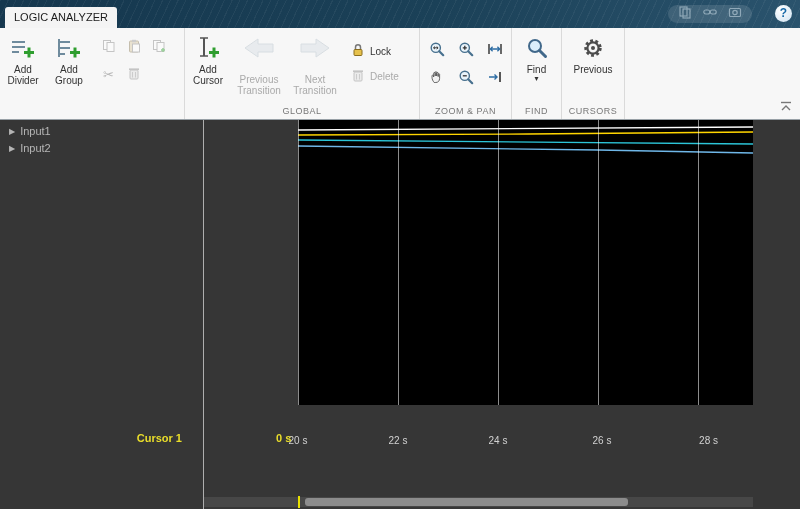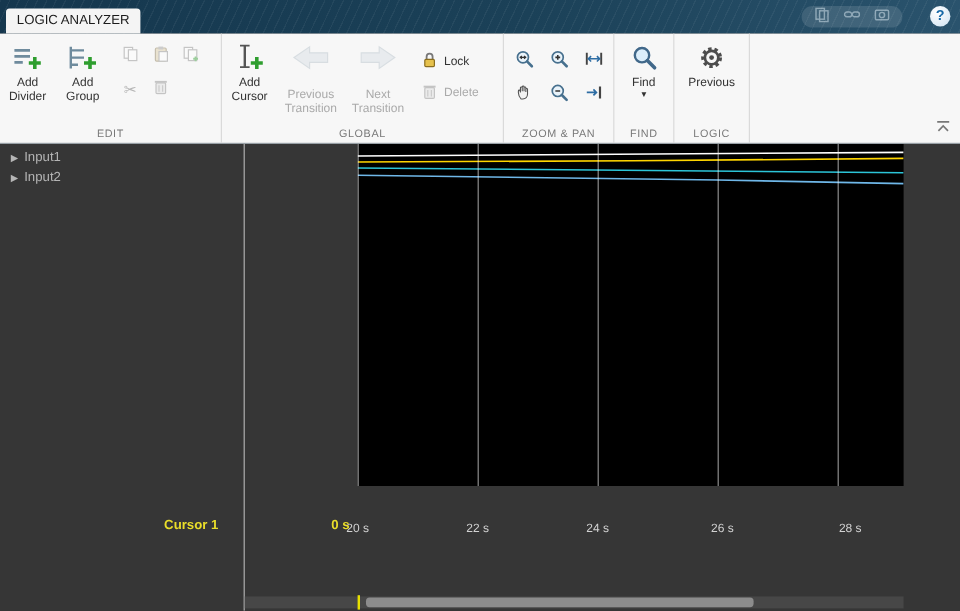--- a/index.html
+++ b/index.html
@@ -164,21 +164,20 @@
               <svg width="14" height="14" viewBox="0 0 14 14">
                 <rect x="3" y="4" width="8" height="9" rx="1" fill="#ddd" stroke="#888"></rect>
                 <rect x="2" y="2.4" width="10" height="1.6" fill="#888"></rect>
                 <line x1="5.5" y1="6" x2="5.5" y2="11.5" stroke="#999"></line>
                 <line x1="8.5" y1="6" x2="8.5" y2="11.5" stroke="#999"></line>
               </svg>
             </span>
           </div>
         </div>
       </div>
-      <div class="ts-label">EDIT</div>
     </div>
 
     <div class="ts-section sec-cursors">
       <div class="ts-content">
         <div class="big-btn">
           <span class="ico">
             <svg width="26" height="24" viewBox="0 0 26 24">
               <line x1="9" y1="2" x2="9" y2="20" stroke="#555" stroke-width="2"></line>
               <path d="M5 2 h8 M5 20 h8" stroke="#555" stroke-width="1.4" fill="none"></path>
               <line x1="19" y1="11.5" x2="19" y2="21.5" stroke="#2f9e2f" stroke-width="3"></line>
@@ -313,21 +312,21 @@
           <span class="ico">
             <svg width="22" height="22" viewBox="0 0 22 22">
               <circle cx="11" cy="11" r="7.2" fill="none" stroke="#4d4d4d" stroke-width="3" stroke-dasharray="2.8 2.35"></circle>
               <circle cx="11" cy="11" r="5.6" fill="none" stroke="#4d4d4d" stroke-width="2.2"></circle>
               <circle cx="11" cy="11" r="2" fill="#4d4d4d"></circle>
             </svg>
           </span>
           <span class="lbl">Previous</span>
         </div>
       </div>
-      <div class="ts-label">LOGIC</div>
+      <div class="ts-label">CURSORS</div>
     </div>
 
     <div class="ts-section sec-fill">
       <div class="collapse-btn">
         <span>
           <svg width="12" height="11" viewBox="0 0 12 11">
             <line x1="1" y1="1.5" x2="11" y2="1.5" stroke="#777" stroke-width="1.4"></line>
             <path d="M2 9 L6 5 L10 9" fill="none" stroke="#777" stroke-width="1.4"></path>
           </svg>
         </span>

